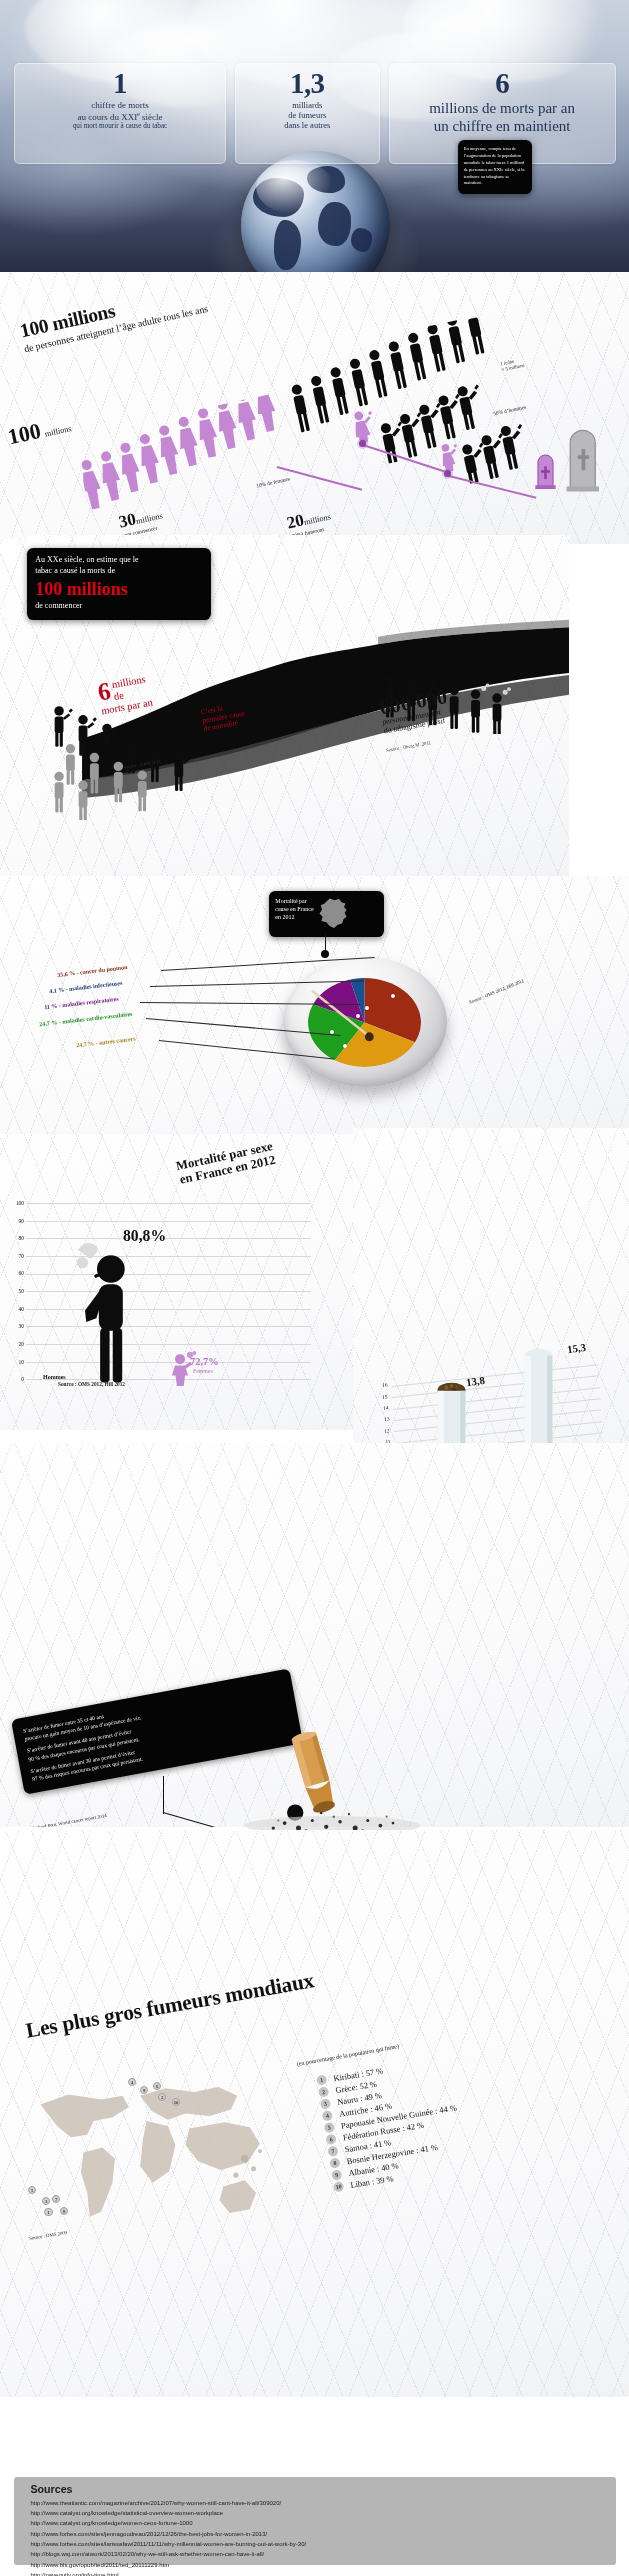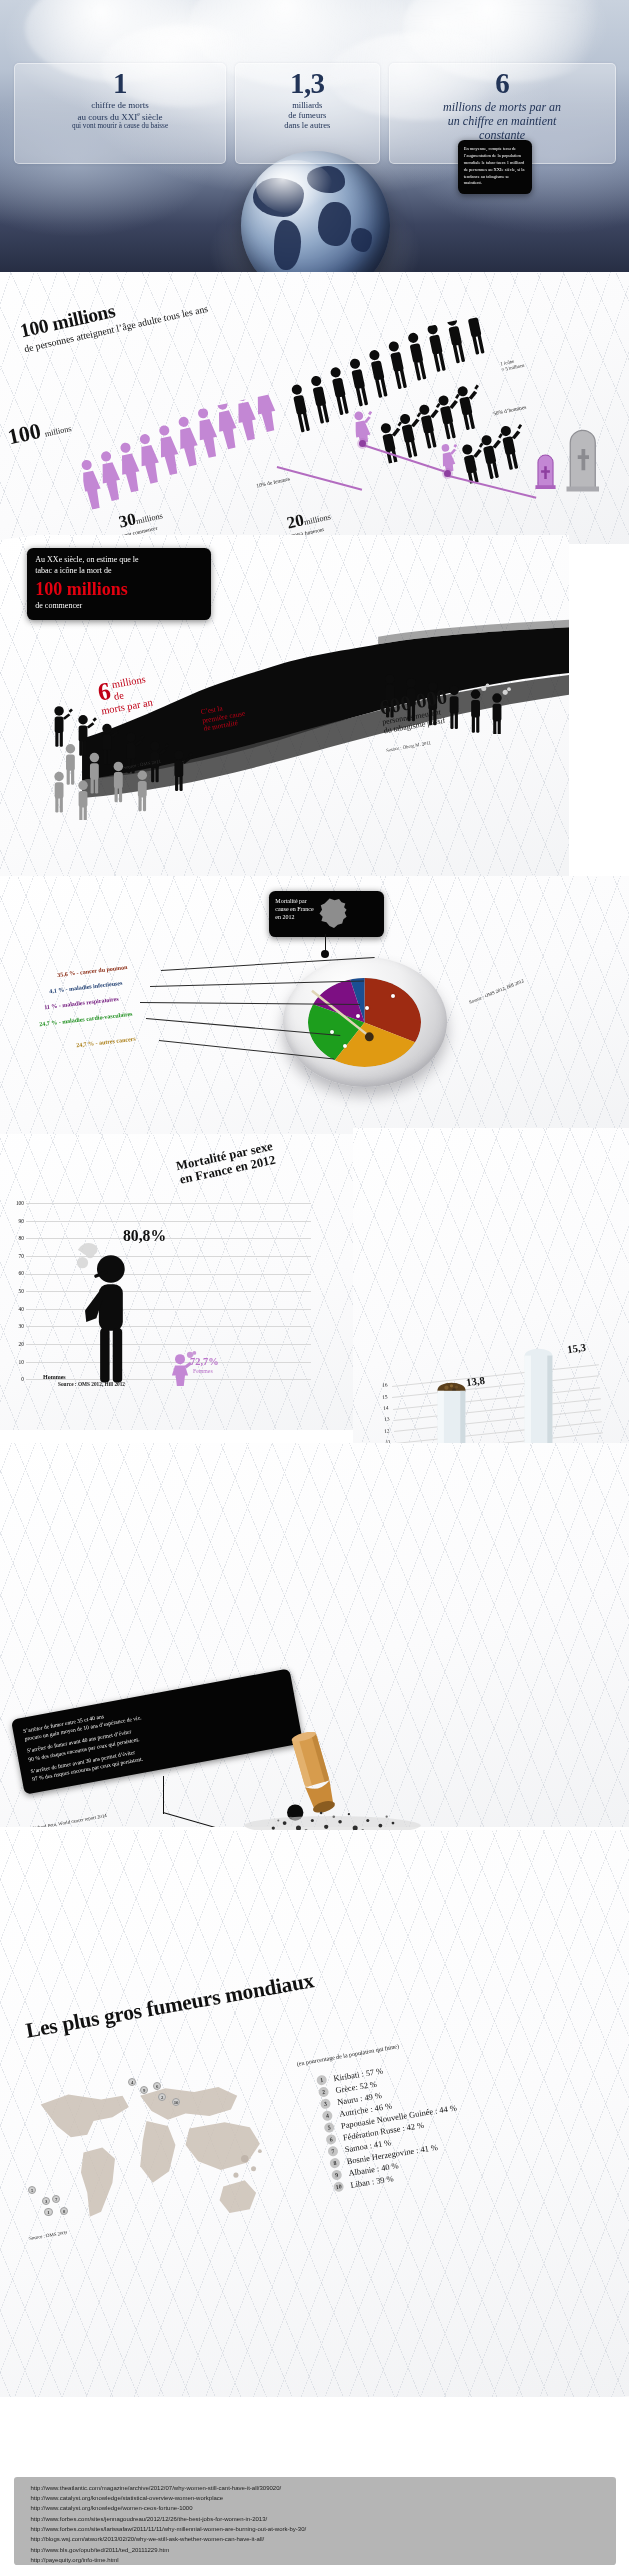--- a/index.html
+++ b/index.html
@@ -44,21 +44,21 @@
   }
   .statcard .big { font-size: 29px; line-height: 29px; font-weight: 700; letter-spacing:-0.6px; }
   .statcard .sub { margin-top: 1.9px; }
   .statcard .sub div { line-height: 1.18; }
   .s1 { width: 212px; }
   .s2 { width: 145px; }
   .s3 { width: 227px; }
   .l1 { font-size: 9px; }
   .l3 { font-size: 7.2px; }
   .s2 .sub div { font-size: 8.5px; }
-  .s3 .sub div { font-size: 12px; font-style: italic; }
+  .s3 .sub div { font-size: 15px; }
 
   
   #globe {
     position:absolute; left:241px; top:151px; width:149px; height:149px; border-radius:50%;
     background:
       radial-gradient(circle at 33% 28%, #f4f7fb 0%, #cfdbea 14%, #8fa7c6 38%, #48618c 66%, #1e2b48 88%, #141c30 100%);
     box-shadow: 0 11.3px 21.4px rgba(10,14,26,.55), inset -8.8px -10px 25px rgba(8,12,24,.6);
     overflow:hidden;
   }
   #globe .land {
@@ -292,21 +292,21 @@
     <div class="land" style="left:74%;top:52%;width:14%;height:16%;"></div>
     <div class="shine"></div>
   </div>
 
   <div id="statcards">
     <div class="statcard s1">
       <div class="big">1</div>
       <div class="sub">
         <div class="l1">chiffre de morts</div>
         <div class="l1">au cours du XXI<sup style="font-size:5.7px">e</sup> siècle</div>
-        <div class="l3">qui vont mourir à cause du baisse</div>
+        <div class="l3">qui mort mourir à cause du tabac</div>
       </div>
     </div>
     <div class="statcard s2">
       <div class="big">1,3</div>
       <div class="sub">
         <div>milliards</div>
         <div>de fumeurs</div>
         <div>dans le autres</div>
       </div>
     </div>
@@ -608,21 +608,21 @@
                C540 44 600 40 680 34 L830 26 L830 96 C740 104 660 116 580 134
                C480 156 400 180 320 206 C250 228 160 248 80 262 L0 272 Z" fill="#0b0b0b"></path>
       <path d="M0 272 C90 258 190 236 280 212 C370 188 460 162 560 140 C650 120 740 108 830 98
                L830 128 C740 140 650 154 560 176 C460 200 370 226 280 250 C190 274 90 292 0 300 Z" fill="#3d3d3d" opacity=".85"></path>
       <path d="M470 56 C540 44 600 40 680 34 L830 26 L830 14 L690 22 C600 28 530 34 470 44 Z" fill="#5a5a5a" opacity=".55"></path>
     </svg>
   </div>
 
   <div id="s3-box" class="blackbox">
     <div class="l">Au XXe siècle, on estime que le</div>
-    <div class="l">tabac a icône la mort de</div>
+    <div class="l">tabac a causé la morts de</div>
     <div class="red">100 millions</div>
     <div class="l">de commencer</div>
   </div>
 
   <div class="fig" style="left:49px;top:140px;">
     <svg width="208" height="145" viewBox="0 0 330 230" aria-hidden="true">
       <g fill="#0c0c0c">
         <g transform="translate(6,48)">
             <circle cx="10" cy="9" r="7.5"></circle>
             <rect x="3" y="18" width="14" height="26" rx="4"></rect>
@@ -1147,20 +1147,21 @@
       <div class="s8txt">Albanie : 40 %</div>
     </div>
     <div class="s8row">
       <div class="s8num">10</div>
       <div class="s8txt">Liban : 39 %</div>
     </div>
   </div>
 </div>
 
 <div id="srcpanel">
+  <h2>Sources</h2>
   <div class="u">http://www.theatlantic.com/magazine/archive/2012/07/why-women-still-cant-have-it-all/309020/</div>
   <div class="u">http://www.catalyst.org/knowledge/statistical-overview-women-workplace</div>
   <div class="u">http://www.catalyst.org/knowledge/women-ceos-fortune-1000</div>
   <div class="u">http://www.forbes.com/sites/jennagoudreau/2012/12/26/the-best-jobs-for-women-in-2013/</div>
   <div class="u">http://www.forbes.com/sites/larissafaw/2011/11/11/why-millennial-women-are-burning-out-at-work-by-30/</div>
   <div class="u">http://blogs.wsj.com/atwork/2013/02/20/why-we-still-ask-whether-women-can-have-it-all/</div>
   <div class="u">http://www.bls.gov/opub/ted/2011/ted_20111229.htm</div>
   <div class="u">http://payequity.org/info-time.html</div>
 </div>
 

